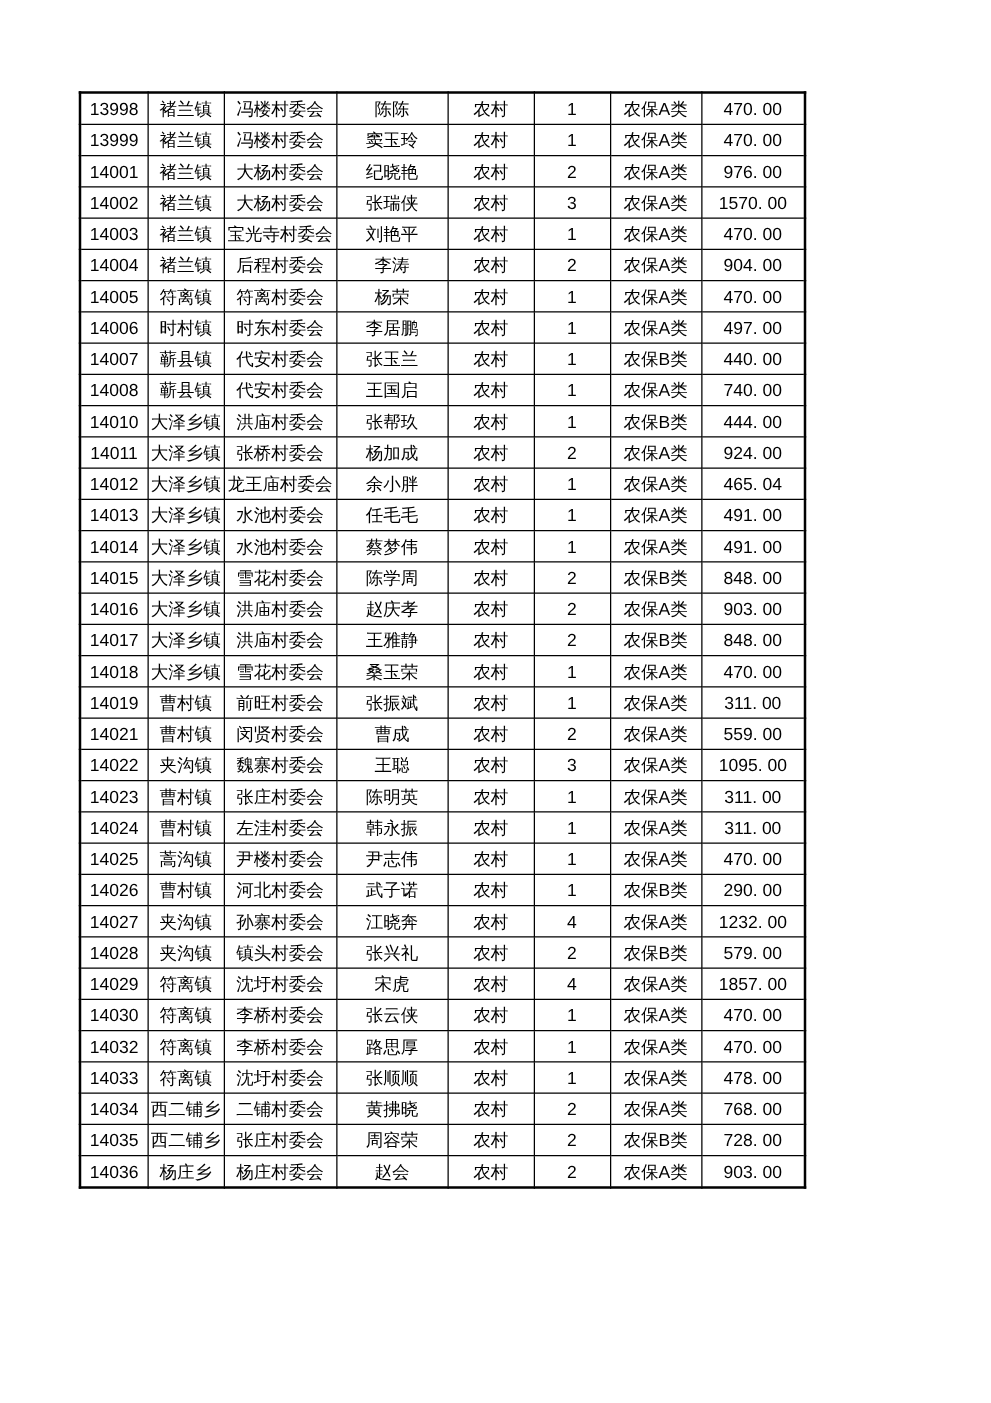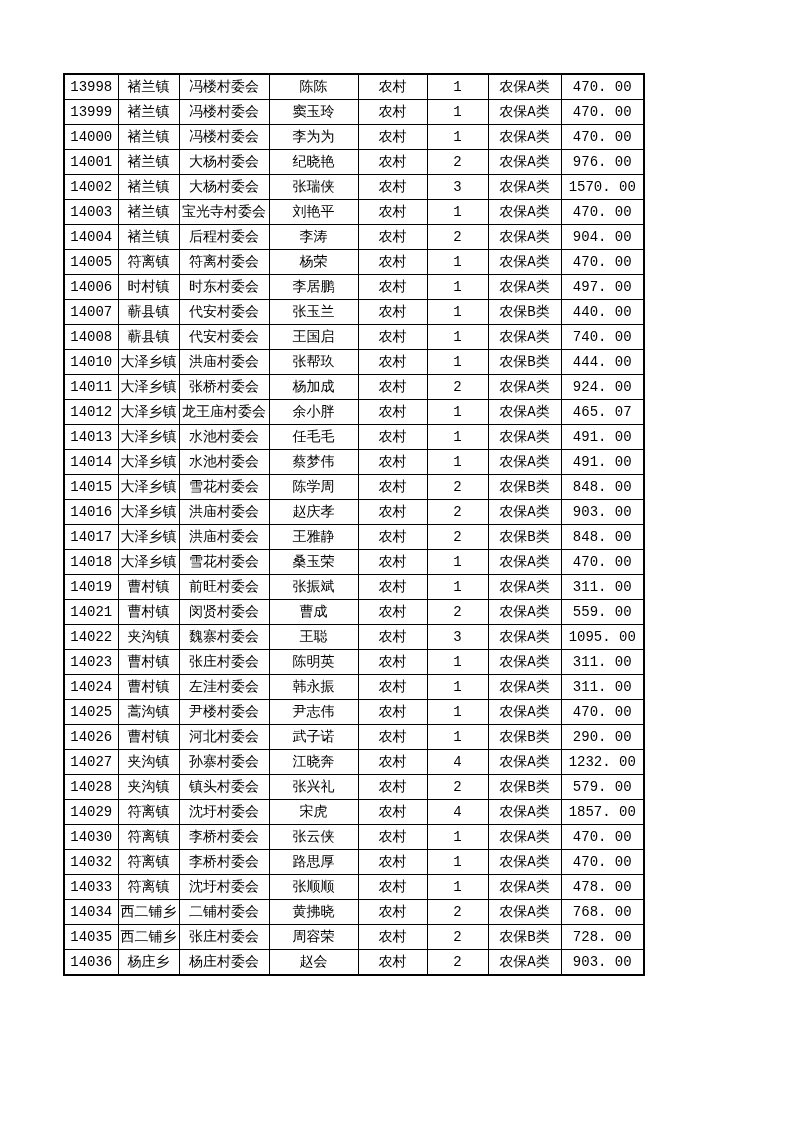--- a/index.html
+++ b/index.html
@@ -6,21 +6,21 @@
     margin: 0;
     padding: 0;
     background: #ffffff;
   }
   .page {
     position: relative;
     width: 661px;
     height: 1122px;
     background: #ffffff;
     overflow: hidden;
-    font-family: Liberation Mono, monospace;
+    font-family: Liberation Sans, sans-serif;
     color: #000000;
   }
   table.roster {
     position: absolute;
     left: 63px;
     top: 73px;
     width: 580px;
     border-collapse: collapse;
     table-layout: fixed;
     border: 2px solid #000000;
@@ -77,30 +77,20 @@
           <td>13999</td>
           <td>褚兰镇</td>
           <td>冯楼村委会</td>
           <td>窦玉玲</td>
           <td>农村</td>
           <td>1</td>
           <td>农保A类</td>
           <td>470. 00</td>
         </tr>
         <tr>
-          <td>14000</td>
-          <td>褚兰镇</td>
-          <td>冯楼村委会</td>
-          <td>李为为</td>
-          <td>农村</td>
-          <td>1</td>
-          <td>农保A类</td>
-          <td>470. 00</td>
-        </tr>
-        <tr>
           <td>14001</td>
           <td>褚兰镇</td>
           <td>大杨村委会</td>
           <td>纪晓艳</td>
           <td>农村</td>
           <td>2</td>
           <td>农保A类</td>
           <td>976. 00</td>
         </tr>
         <tr>
@@ -194,21 +184,21 @@
           <td>924. 00</td>
         </tr>
         <tr>
           <td>14012</td>
           <td>大泽乡镇</td>
           <td>龙王庙村委会</td>
           <td>余小胖</td>
           <td>农村</td>
           <td>1</td>
           <td>农保A类</td>
-          <td>465. 07</td>
+          <td>465. 04</td>
         </tr>
         <tr>
           <td>14013</td>
           <td>大泽乡镇</td>
           <td>水池村委会</td>
           <td>任毛毛</td>
           <td>农村</td>
           <td>1</td>
           <td>农保A类</td>
           <td>491. 00</td>

